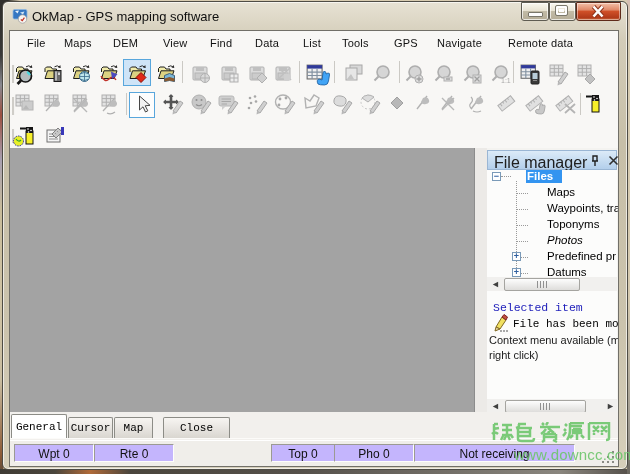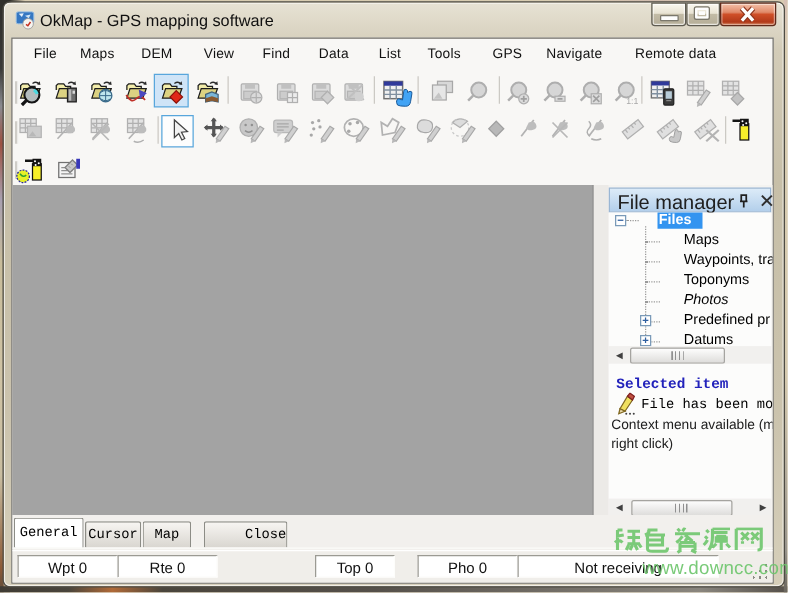--- a/index.html
+++ b/index.html
@@ -16,21 +16,21 @@
 #fmhead{left:487px;top:150px;width:130px;height:20px;background:linear-gradient(180deg,#dcebf8,#b3cfeb);
  border:1px solid #9ab6d4;box-sizing:border-box;}
 #fmtitle{left:6px;top:3px;font-size:16px;color:#202020;}
 #tree{left:487px;top:170px;width:130px;height:107px;background:#fcfcfb;}
 .trow{font-size:11.5px;font-weight:normal;color:#000;white-space:pre;}
 #tabbar{left:10px;top:412px;width:608px;height:28px;background:#f2f0ed;}
 .tab{top:417px;height:21px;background:linear-gradient(180deg,#f7f5f2,#d9d6d0);border:1px solid #8c8c86;
  border-bottom:none;border-radius:2px 2px 0 0;font-family:"Liberation Mono",monospace;font-size:11px;
  text-align:center;box-sizing:border-box;padding-top:4px;}
 #statusbar{left:10px;top:440px;width:608px;height:25px;background:#f0eeea;border-top:1px solid #fff;}
-.seg{top:444px;height:18px;border:1px solid;border-color:#9b9a93 #fdfdfb #fdfdfb #9b9a93;background:#ffffff;
+.seg{top:444px;height:18px;border:1px solid;border-color:#9b9a93 #fdfdfb #fdfdfb #9b9a93;background:#c4b5fd;
  font-size:12px;color:#111;text-align:center;box-sizing:border-box;padding-top:2px;}
 .dotv{border-left:1px dotted #9a9a9a;width:0;}
 .doth{border-top:1px dotted #9a9a9a;height:0;}
 .expbox{width:9px;height:9px;background:#fff;border:1px solid #7a9ab8;box-sizing:border-box;
  font-size:9px;line-height:6px;text-align:center;color:#3060a0;font-weight:bold;}
 .sb{background:#f1f0ee;}
 .sbthumb{background:linear-gradient(180deg,#fdfdfd,#dedddb);border:1px solid #a5a4a0;border-radius:2px;box-sizing:border-box;}
 .arr{font-size:9px;color:#404040;line-height:10px;}
 </style></head><body>
 <div class="abs" style="left:0;top:0;width:630px;height:474px;background:#d8ccb1;"></div>
@@ -374,48 +374,48 @@
 <div class="abs trow" style="left:547px;top:202px;width:71px;overflow:hidden;">Waypoints, trac</div>
 <div class="abs trow" style="left:547px;top:218px;width:71px;overflow:hidden;">Toponyms</div>
 <div class="abs trow" style="left:547px;top:234px;width:71px;overflow:hidden;font-style:italic;">Photos</div>
 <div class="abs trow" style="left:547px;top:250px;width:71px;overflow:hidden;">Predefined pr</div>
 <div class="abs trow" style="left:547px;top:266px;width:71px;overflow:hidden;">Datums</div>
 <div class="abs sb" style="left:487px;top:277px;width:130px;height:14px;"></div>
 <div class="abs arr" style="left:491px;top:279px;">◄</div>
 <div class="abs sbthumb" style="left:504px;top:278px;width:76px;height:13px;"></div>
 <div class="abs" style="left:537px;top:281px;width:10px;height:7px;background:repeating-linear-gradient(90deg,#909090 0,#909090 1px,transparent 1px,transparent 3px);"></div>
 <div class="abs" style="left:487px;top:291px;width:130px;height:108px;background:#fcfcfb;"></div>
-<div class="abs mono" style="left:493px;top:301px;font-size:11.5px;font-weight:bold;color:#2222bb;">Selected item</div>
+<div class="abs mono" style="left:493px;top:301px;font-size:11.5px;font-weight:normal;color:#2222bb;">Selected item</div>
 <svg class="abs" style="left:492px;top:314px;" width="16" height="18" viewBox="0 0 16 18">
 <path d="M4 13 L10 3 L14 6 L8 15 Z" fill="#f0e060" stroke="#806820"></path>
 <path d="M10 3 L12 0.5 L15.5 3 L14 6 Z" fill="#c05040" stroke="#802020"></path>
 <path d="M4 13 L8 15 L3 17 Z" fill="#e8d8a8" stroke="#806820"></path>
 <circle cx="9" cy="17" r="0.8" fill="#404040"></circle>
     <circle cx="12" cy="17" r="0.8" fill="#404040"></circle>
     <circle cx="15" cy="17" r="0.8" fill="#404040"></circle>
 </svg>
 <div class="abs mono" style="left:513px;top:318px;font-size:11px;font-weight:normal;color:#000;width:105px;overflow:hidden;white-space:pre;">File has been modif</div>
 <div class="abs" style="left:489px;top:334px;font-size:11px;color:#202020;width:129px;overflow:hidden;white-space:pre;">Context menu available (mo</div>
 <div class="abs" style="left:489px;top:349px;font-size:11px;color:#202020;">right click)</div>
 <div class="abs sb" style="left:487px;top:399px;width:130px;height:14px;"></div>
 <div class="abs arr" style="left:491px;top:401px;">◄</div>
 <div class="abs arr" style="left:606px;top:401px;">►</div>
 <div class="abs sbthumb" style="left:505px;top:400px;width:81px;height:13px;"></div>
 <div class="abs" style="left:540px;top:403px;width:10px;height:7px;background:repeating-linear-gradient(90deg,#909090 0,#909090 1px,transparent 1px,transparent 3px);"></div>
 <div id="tabbar" class="abs"></div>
 <div class="abs tab" style="left:11px;top:414px;width:56px;height:24px;background:#ffffff;z-index:3;padding-top:6px;">General</div>
 <div class="abs tab" style="left:68px;width:45px;">Cursor</div>
 <div class="abs tab" style="left:114px;width:39px;">Map</div>
-<div class="abs tab" style="left:163px;width:67px;text-align:right;">Close</div>
+<div class="abs tab" style="left:163px;width:67px;">Close</div>
 <div class="abs" style="left:10px;top:438px;width:608px;height:1px;background:#fcfbf9;"></div>
 <div id="statusbar" class="abs"></div>
 <div class="abs seg" style="left:14px;width:80px;">Wpt 0</div>
 <div class="abs seg" style="left:94px;width:80px;">Rte 0</div>
 <div class="abs seg" style="left:174px;width:80px;margin-top:35px;">Trk 0</div>
-<div class="abs seg" style="left:252px;width:64px;">Top 0</div>
+<div class="abs seg" style="left:271px;width:64px;">Top 0</div>
 <div class="abs seg" style="left:334px;width:80px;">Pho 0</div>
 <div class="abs seg" style="left:414px;width:161px;">Not receiving</div>
 <div class="abs" style="left:600px;top:450px;width:16px;height:14px;background:radial-gradient(circle 1.5px at 13px 12px,#8a8a84 60%,transparent 61%),radial-gradient(circle 1.5px at 13px 7px,#8a8a84 60%,transparent 61%),radial-gradient(circle 1.5px at 13px 2px,#8a8a84 60%,transparent 61%),radial-gradient(circle 1.5px at 8px 12px,#8a8a84 60%,transparent 61%),radial-gradient(circle 1.5px at 8px 7px,#8a8a84 60%,transparent 61%),radial-gradient(circle 1.5px at 3px 12px,#8a8a84 60%,transparent 61%);"></div>
 <svg class="abs" style="left:491px;top:422px;" width="130" height="42" viewBox="0 0 130 42">
     <g stroke="#6ec66c" stroke-width="2.5" fill="none" opacity="0.9">
       <path d="M3 2 L7 2 M2 7 L8 6 M1 12 Q4 9 7 12 M3 2 L3 18 M11 3 H21 M11 8 H21 M16 3 V13 M11 13 H21 M12 14 L10 18 M15 14 L13 18 M17 14 L19 18 M20 13 L22 16"></path>
       <path d="M29 2 Q32 4 27 6 M29 2 H37 M27 6 H43 M29 6 V14 H41 V6 M29 10 H41 M29 14 V17 Q29 19 33 19 H43 Q45 19 45 16" transform="translate(-2,0)"></path>
       <path d="M51 2 L53 4 M57 1 L55 4 M49 6 H69 M55 8 Q53 11 50 13 M60 8 L57 12 M57 7 L63 12 M53 13 H65 M53 13 V19 M65 13 V19 M53 16 H65 M54 19 L51 21 M62 19 L66 21" transform="translate(0,-1)"></path>
       <path d="M74 3 L76 5 M73 8 L75 10 M72 15 Q74 13 75 11 M79 2 H93 M79 2 V8 M79 5 H91 M82 8 H90 M82 8 V12 H90 V8 M82 10 H90 M86 12 V19 M82 14 L79 17 M90 14 L93 17 M79 8 Q79 15 76 19" transform="translate(0,-1)"></path>
       <path d="M98 2 H118 V17 Q118 19 115 19 M98 2 V19 M102 5 L108 11 M108 5 L102 11 M110 5 L116 11 M116 5 L110 11 M103 12 V14 M111 12 V14" transform="translate(0,-1)"></path>

